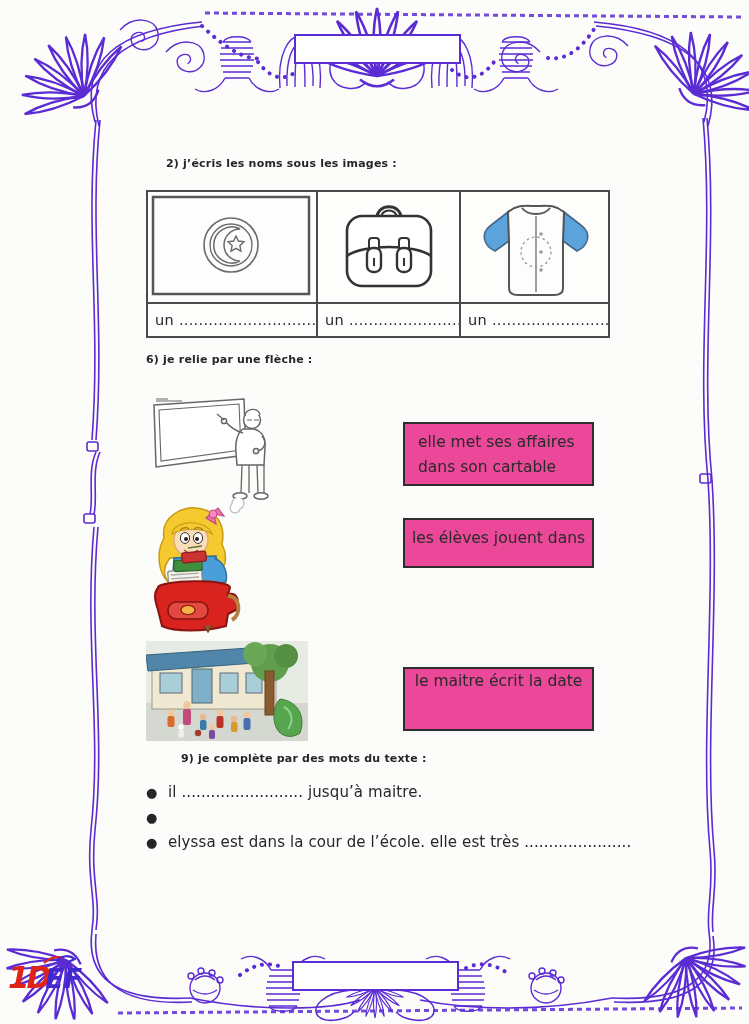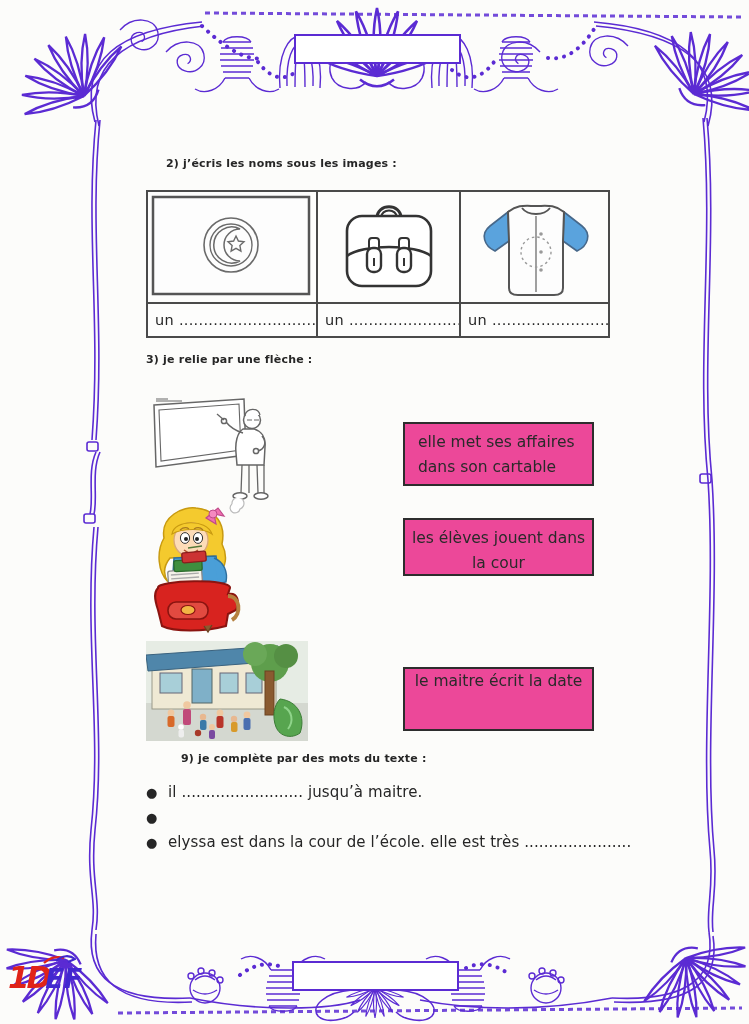--- a/index.html
+++ b/index.html
@@ -20,21 +20,21 @@
   .c1{width:170px;} .c2{width:143px;} .c3{width:149px;}
 
   .clipart{position:absolute;}
   #teacher{left:146px;top:391px;}
   #girl{left:144px;top:498px;}
   #school{left:146px;top:641px;}
 
   .answer-box{position:absolute;left:403px;width:191px;background:#ec4899;border:2px solid #2d2d2d;
               font-size:15.5px;line-height:25px;box-sizing:border-box;color:#2a2a2a;}
   #box1{top:422px;height:64px;padding:6px 4px 0 13px;text-align:left;}
-  #box2{top:518px;height:58px;padding-top:6px;text-align:center;}
+  #box2{top:518px;height:50px;padding-top:6px;text-align:center;}
   #box3{top:667px;height:64px;display:flex;align-items:flex-start;justify-content:center;}
 
   .bullets{position:absolute;left:146px;top:783px;width:490px;}
   .bullet-row{display:flex;align-items:baseline;margin-bottom:8.5px;font-size:15px;letter-spacing:.1px;}
   .bullet-row .dot{width:22px;font-size:13px;flex:0 0 22px;}
   .bullet-row .txt{white-space:nowrap;}
 
   .logo{position:absolute;left:8px;top:962px;font-style:italic;font-weight:700;line-height:1;}
   .logo .l1{color:#e02318;font-size:31px;letter-spacing:-3px;}
   .logo .l2{color:#4228cf;font-size:27px;margin-left:-4px;}
@@ -188,21 +188,21 @@
           <circle cx="72" cy="58" r="15" fill="none" stroke="#999" stroke-width="1.4" stroke-dasharray="2.5 3"></circle>
           <circle cx="77" cy="40" r="1.8" fill="#9a9a9a"></circle>
           <circle cx="77" cy="58" r="1.8" fill="#9a9a9a"></circle>
           <circle cx="77" cy="76" r="1.8" fill="#9a9a9a"></circle>
         </svg>
       </div>
       <div class="cap">un .........................</div>
     </div>
   </div>
 
-  <div class="sec-heading" id="h4">3) je relie par une flèche :</div>
+  <div class="sec-heading" id="h4">6) je relie par une flèche :</div>
 
   <svg class="clipart" id="teacher" width="124" height="114" viewBox="0 0 124 114">
     <g fill="#fff" stroke="#666" stroke-width="1.5">
       <path d="M10,10 h26 M10,8 h12" stroke-width="1.2"></path>
       <polygon points="8,14 98,8 100,64 10,76"></polygon>
       <polygon points="13,19 93,13 95,59 15,70" stroke-width="1.1"></polygon>
       <circle cx="106" cy="29" r="8.5"></circle>
       <path d="M99,24 C101,17 112,16 114,24" stroke-width="1.3"></path>
       <path d="M101,29 h5 M108,29 h5" stroke-width="1"></path>
       <path d="M97,38 C91,42 89,52 90,62 L91,74 L118,74 L119,56 C120,46 115,40 108,38 Z"></path>
@@ -246,21 +246,20 @@
     </g>
     <path d="M14,90 C12,82 88,80 86,90 L84,96 C94,94 96,104 92,112 L84,116 L82,128 C60,134 30,134 18,128 L14,112 C10,100 10,94 14,90 Z" fill="#d8231f" stroke="#8a1410" stroke-width="2"></path>
     <rect x="24" y="104" width="40" height="17" rx="8" fill="#e24a40" stroke="#8a1410" stroke-width="1.6"></rect>
     <ellipse cx="44" cy="112" rx="7" ry="4.5" fill="#f2b544" stroke="#8a1410" stroke-width="1.2"></ellipse>
     <path d="M84,98 C96,98 98,116 88,122" fill="none" stroke="#b5803f" stroke-width="4"></path>
     <path d="M60,128 l4,6 4,-7" fill="#8a5a30" stroke="#6a4220" stroke-width="1.2"></path>
   </svg>
 
   <div class="answer-box" id="box2">
     <div>les élèves jouent dans</div>
-    <div>la cour</div>
   </div>
 
   <svg class="clipart" id="school" width="162" height="100" viewBox="0 0 162 100">
     <rect x="0" y="0" width="162" height="100" fill="#e6ece4"></rect>
     <rect x="0" y="62" width="162" height="38" fill="#d4d8d0"></rect>
     <rect x="6" y="20" width="124" height="48" fill="#efe9d4" stroke="#9a9a8a" stroke-width="1"></rect>
     <polygon points="0,14 132,5 136,20 2,30" fill="#4f86aa" stroke="#3a627e" stroke-width="1"></polygon>
     <rect x="14" y="32" width="22" height="20" fill="#a8cfd8" stroke="#667" stroke-width="1"></rect>
     <rect x="46" y="28" width="20" height="34" fill="#7fb0c8" stroke="#566" stroke-width="1"></rect>
     <rect x="74" y="32" width="18" height="20" fill="#a8cfd8" stroke="#667" stroke-width="1"></rect>

